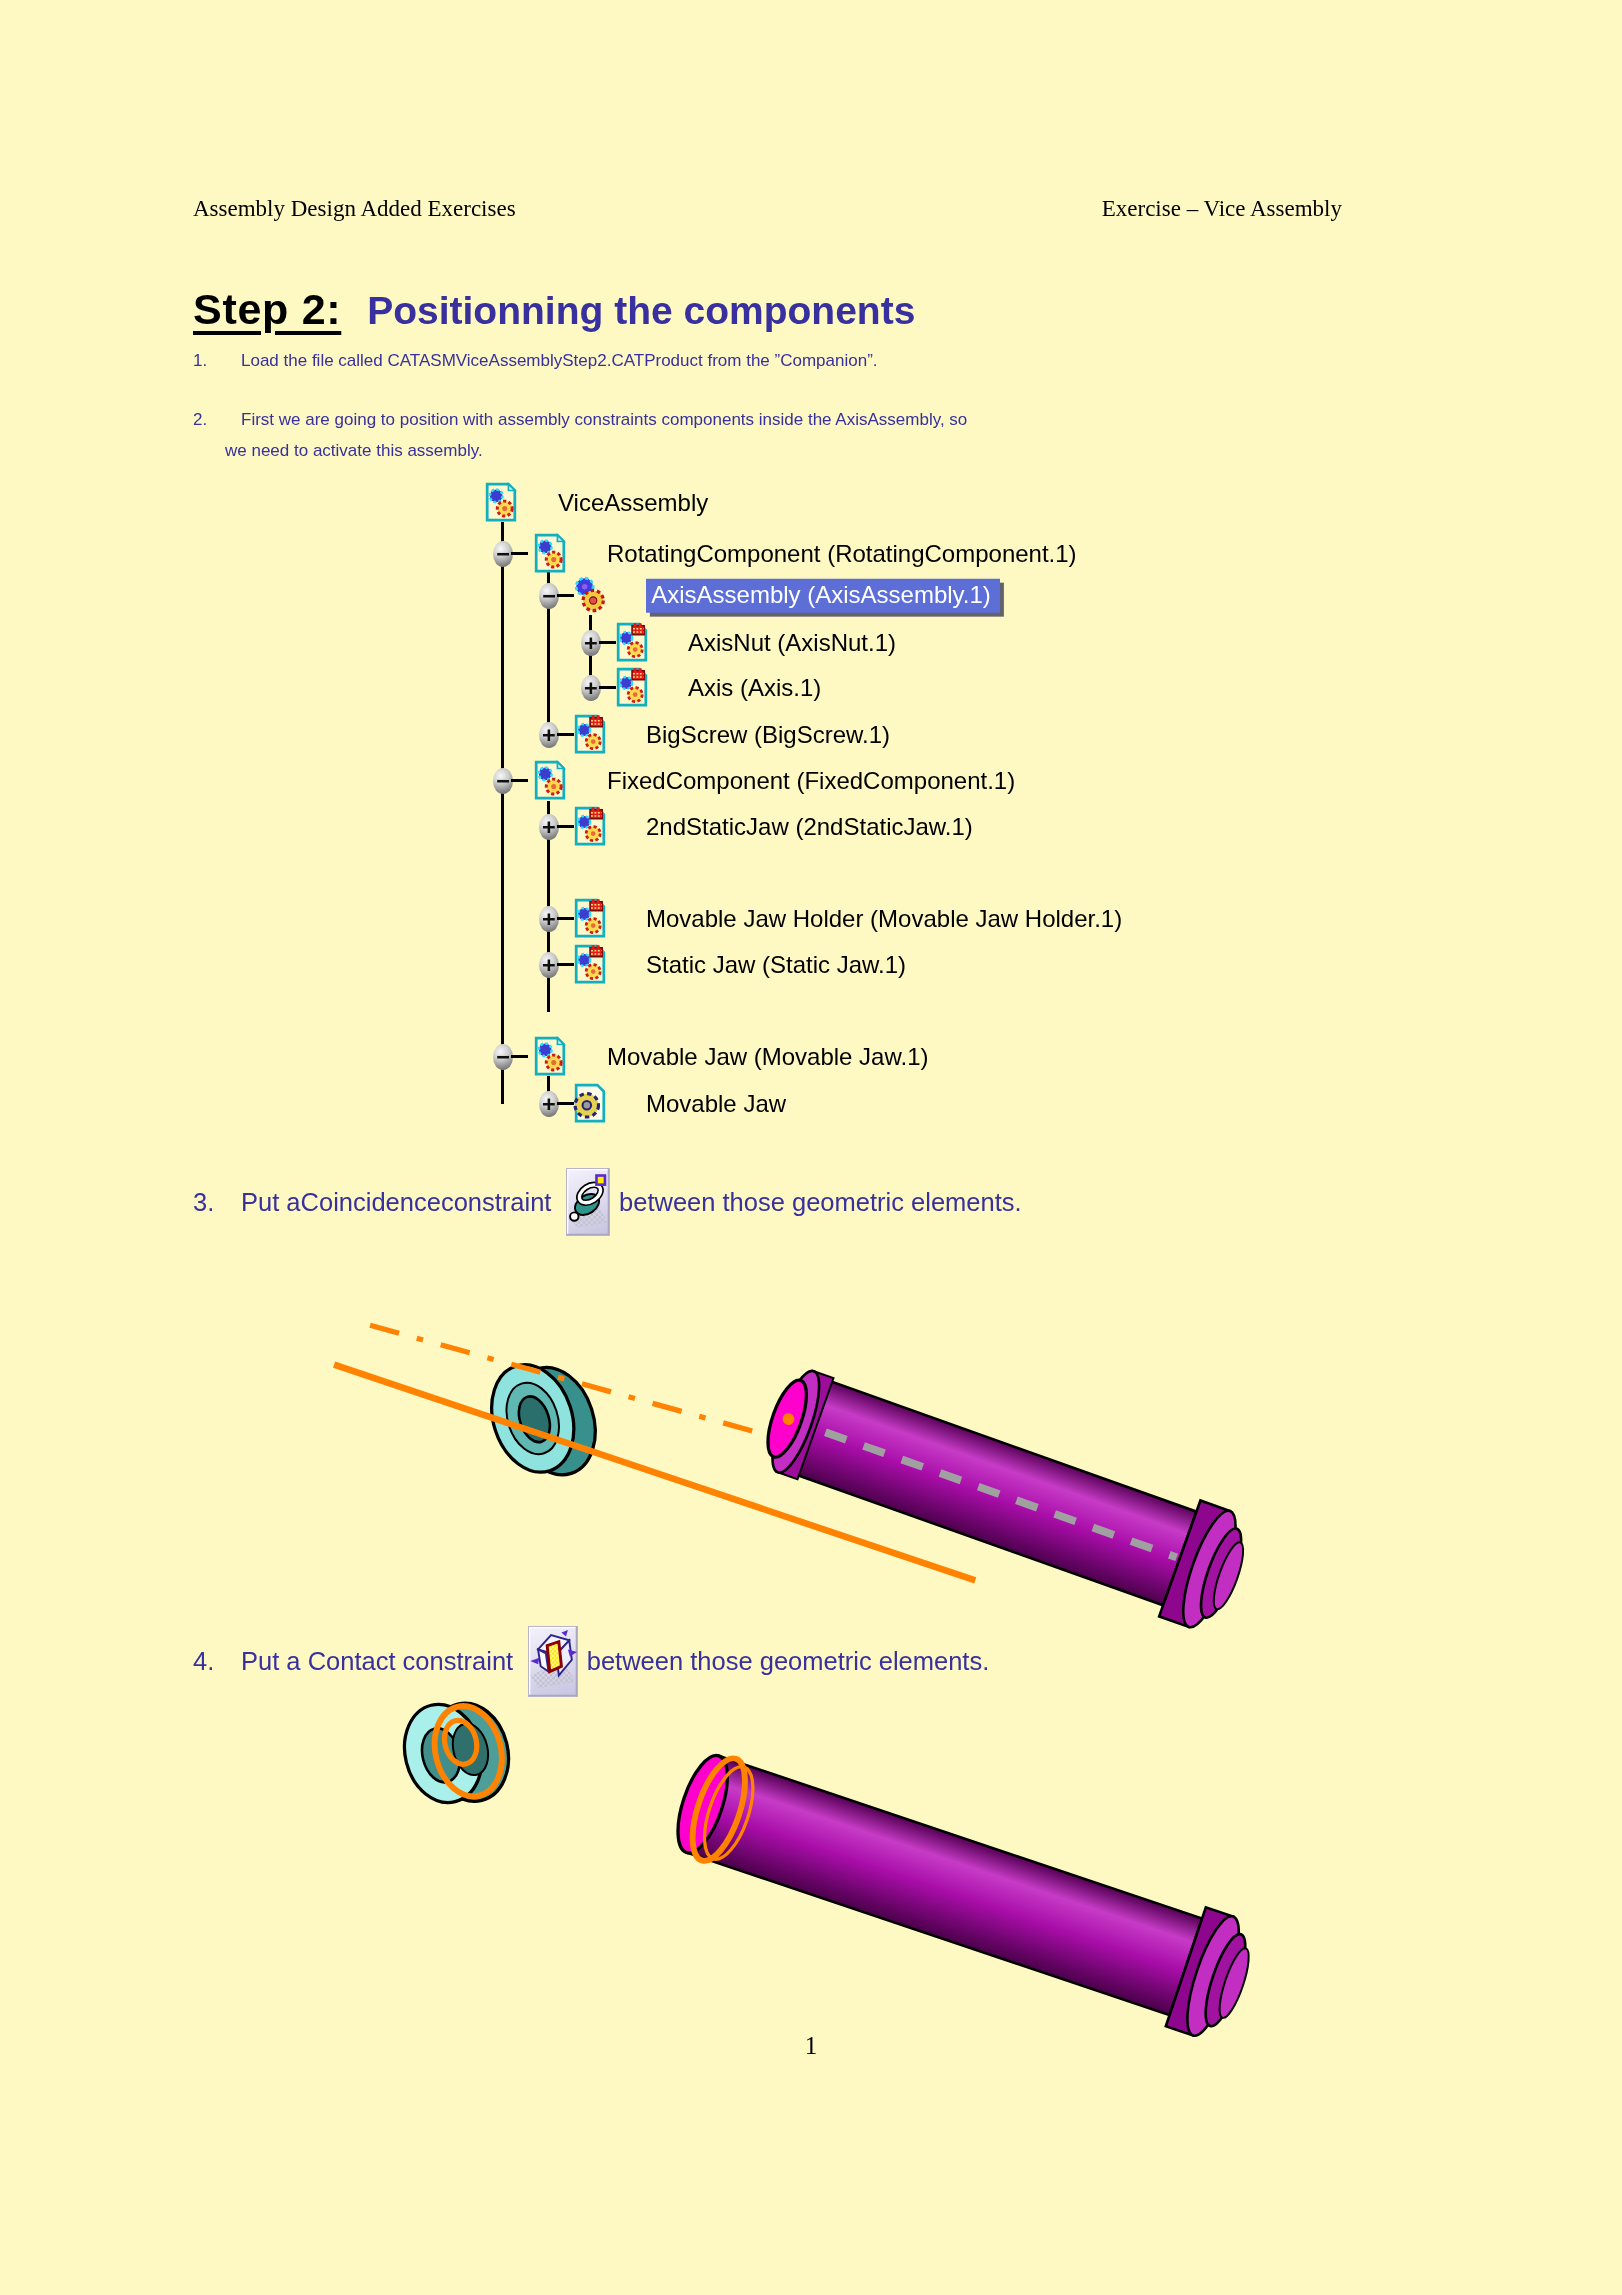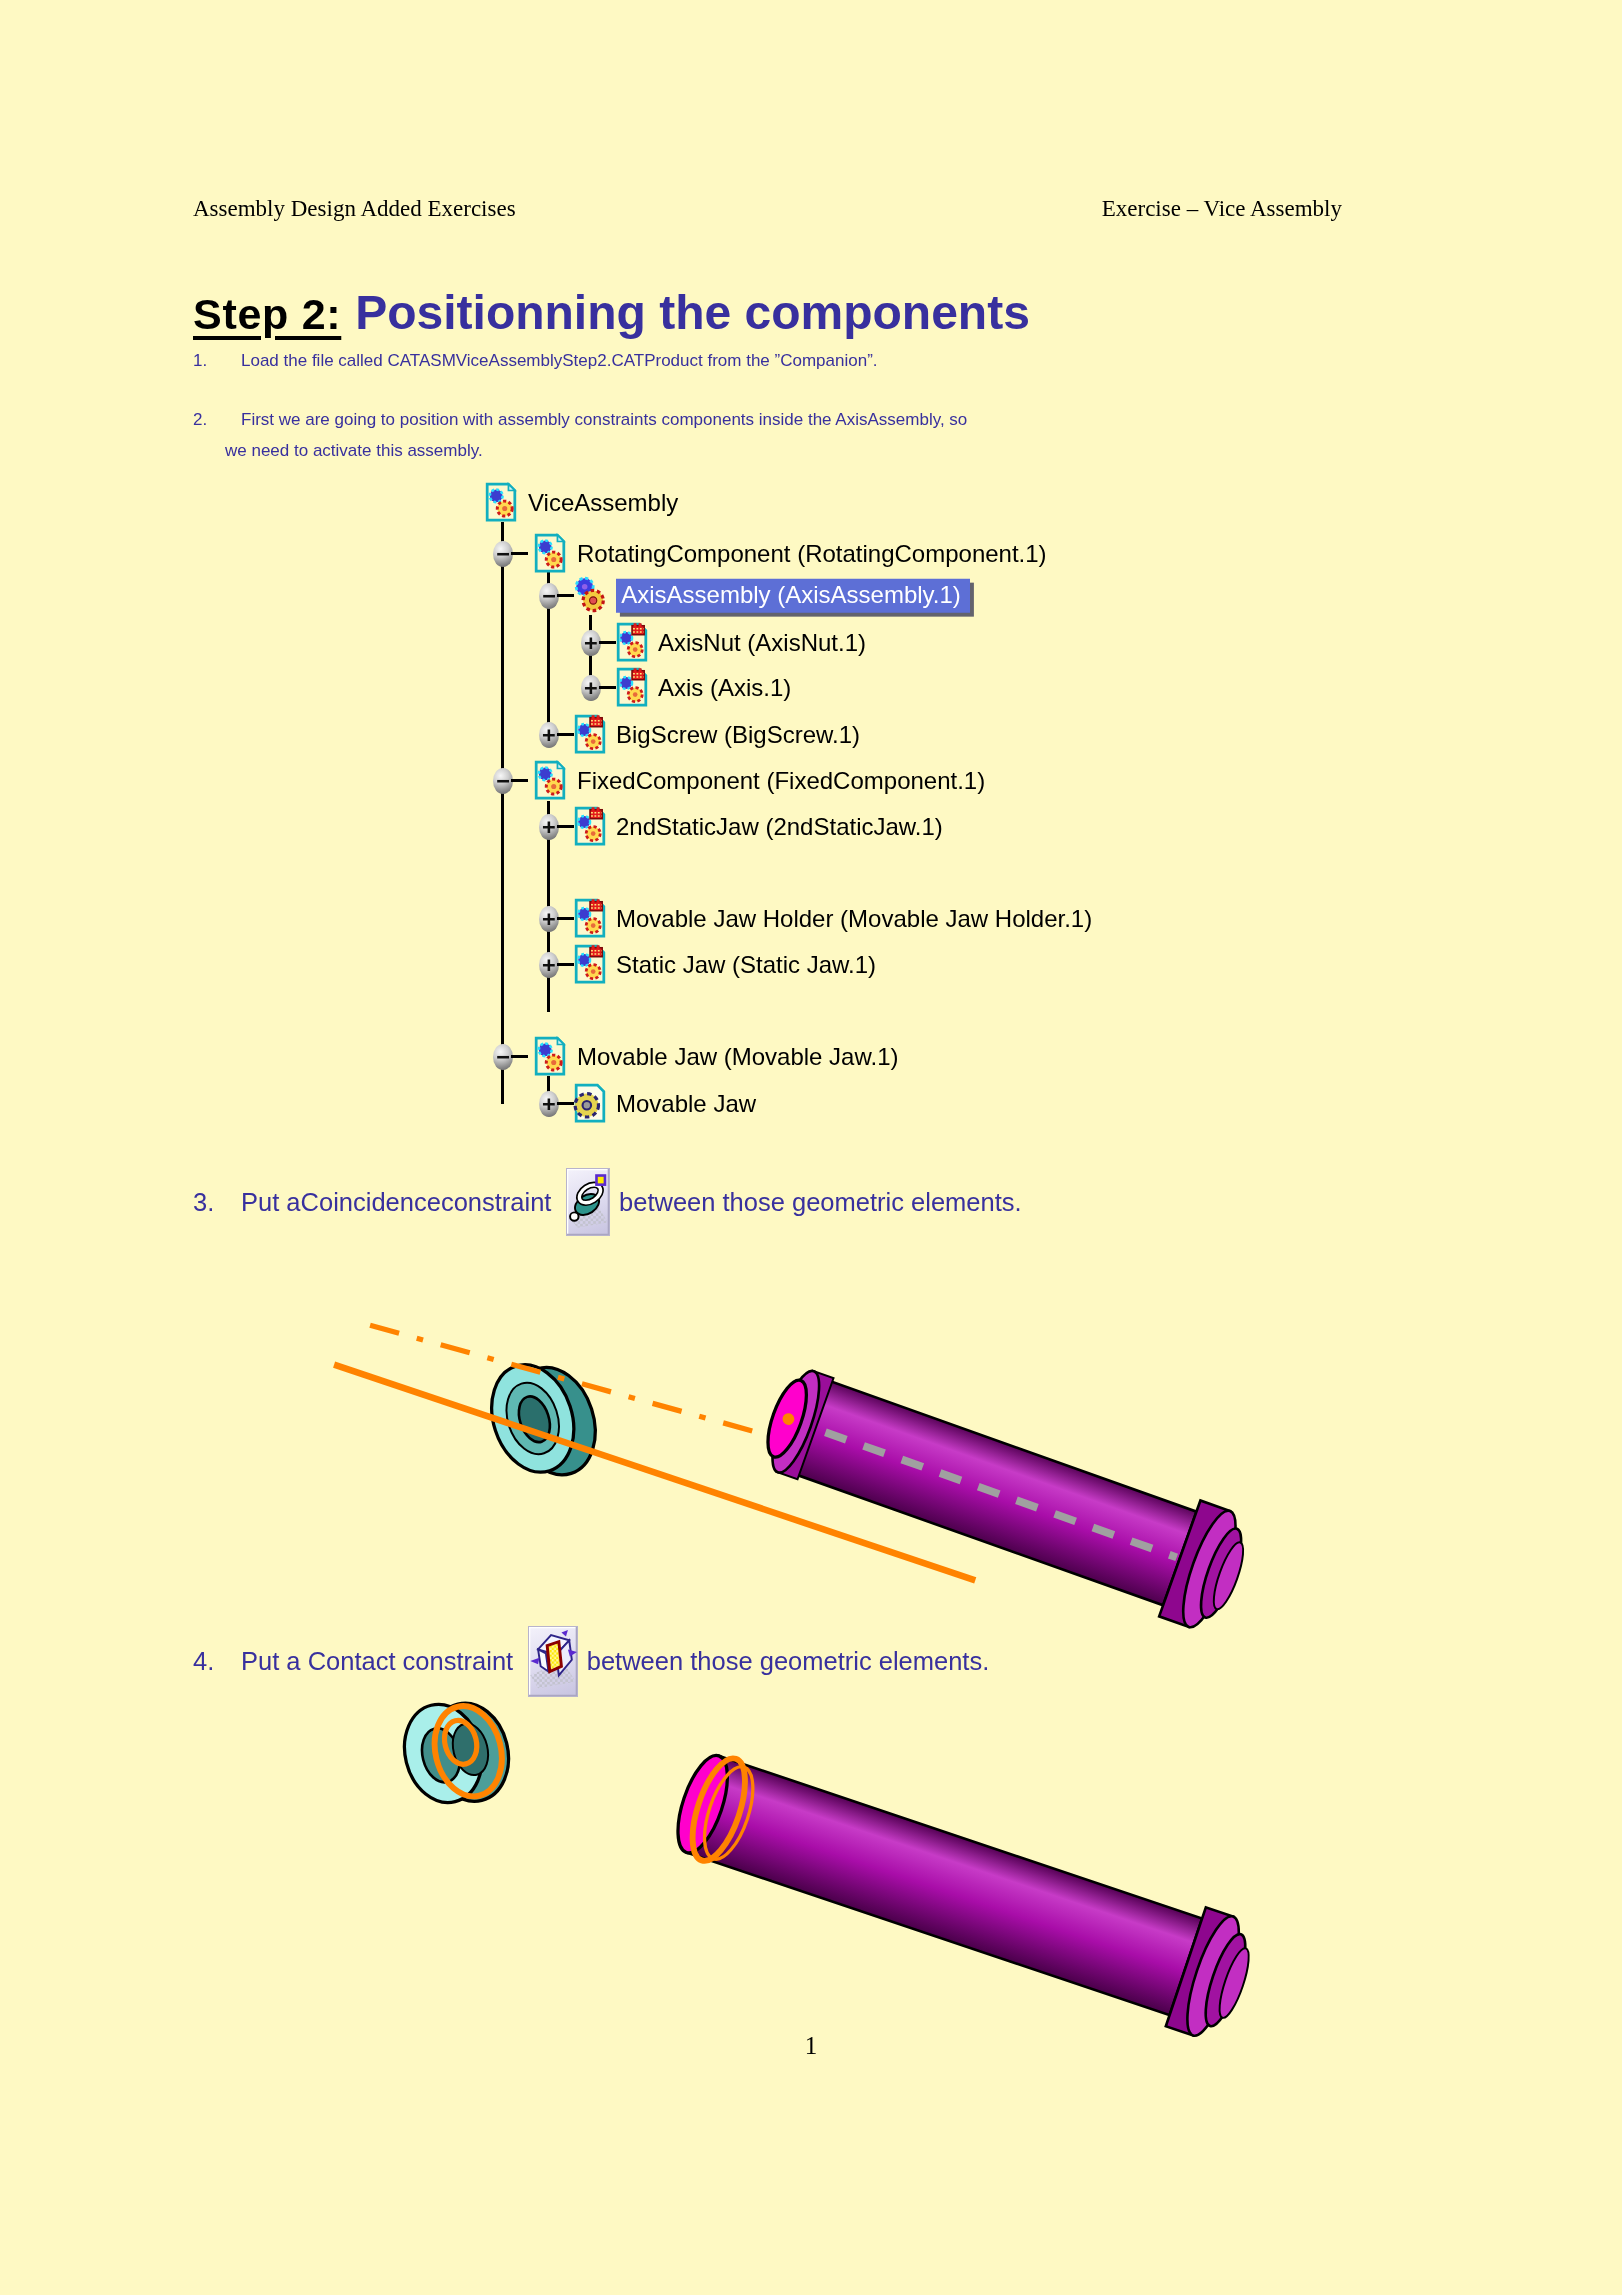--- a/index.html
+++ b/index.html
@@ -5,21 +5,21 @@
   html,body{margin:0;padding:0;background:#9a9a9a;}
   .page{position:relative;width:1622px;height:2295px;background:#fef9c3;overflow:hidden;
         font-family:"Liberation Sans",sans-serif;}
   
   .hdr{position:absolute;top:196px;left:193px;right:280px;display:flex;justify-content:space-between;
        font-family:"Liberation Serif",serif;font-size:23px;color:#000;}
   
   .titlebar{position:absolute;top:285px;left:193px;white-space:nowrap;}
   .title-step{font-size:43px;font-weight:bold;color:#000;text-decoration:underline;
               text-decoration-thickness:3.9px;text-underline-offset:6.5px;letter-spacing:0.7px;}
-  .title-main{font-size:48px;font-weight:bold;color:#38309E;margin-left:11px;}
+  .title-main{font-size:39px;font-weight:bold;color:#38309E;margin-left:23px;}
   
   .para{position:absolute;left:193px;color:#38309E;font-size:17px;line-height:31px;}
   .para .num{display:inline-block;width:48px;}
   .para .b{font-weight:normal;text-align:right;}
   .cont{margin-left:32px;}
   .step-row{position:absolute;left:193px;display:flex;align-items:center;color:#38309E;font-size:25.5px;}
   .step-row .num{display:inline-block;width:48px;}
   
   .icon-btn{display:inline-block;margin:0 9.2px 0 14.4px;background:linear-gradient(160deg,#f4f2fb 0%,#dcd9ee 55%,#c7c3e0 100%);
             border:0.7px solid #b8b4cc;box-shadow:inset -1.3px -1.3px 0 #aaa6c2, inset 1.3px 1.3px 0 #fff;}
@@ -30,21 +30,21 @@
   .handle{position:absolute;top:50%;transform:translateY(-50%);width:19.6px;height:26px;border-radius:50%;
           background:radial-gradient(circle at 38% 30%,#f7f7f7 0%,#cfcfcf 35%,#909090 68%,#585858 100%);}
   .handle::before{content:"";position:absolute;left:18.3px;top:50%;margin-top:-2px;width:17px;height:3.9px;background:#000;}
   .handle::after{position:absolute;left:50%;top:50%;transform:translate(-50%,-54%);
                  font-weight:bold;font-size:22px;color:#101010;font-family:"DejaVu Sans Mono",monospace;}
   .plus::after{content:"+";}
   .minus::after{content:"−";}
   .hL1{left:23px;} .hL2{left:69px;} .hL3{left:111px;}
   .ticon{position:absolute;top:50%;transform:translateY(-52%);width:34px;height:41px;}
   .iL0{left:14.4px;} .iL1{left:63px;} .iL2{left:103px;} .iL3{left:145px;}
-  .tlabel{position:absolute;top:50%;transform:translateY(-50%);white-space:nowrap;}
+  .tlabel{position:absolute;top:50%;transform:translateY(-50%);white-space:nowrap;margin-left:30px;}
   .tL0{left:58px;} .tL1{left:107px;} .tL2{left:146px;} .tL3{left:188px;}
   .sel{background:#5D6FD6;color:#fff;padding:2.6px 9.2px 3.9px 5.2px;box-shadow:3.9px 3.9px 0 0 #63636d;}
   
   .scene{position:absolute;}
   
   .pagenum{position:absolute;top:2032px;left:0;width:100%;text-align:center;
            font-family:"Liberation Serif",serif;font-size:25px;color:#000;}
 </style>
 </head>
 <body>

